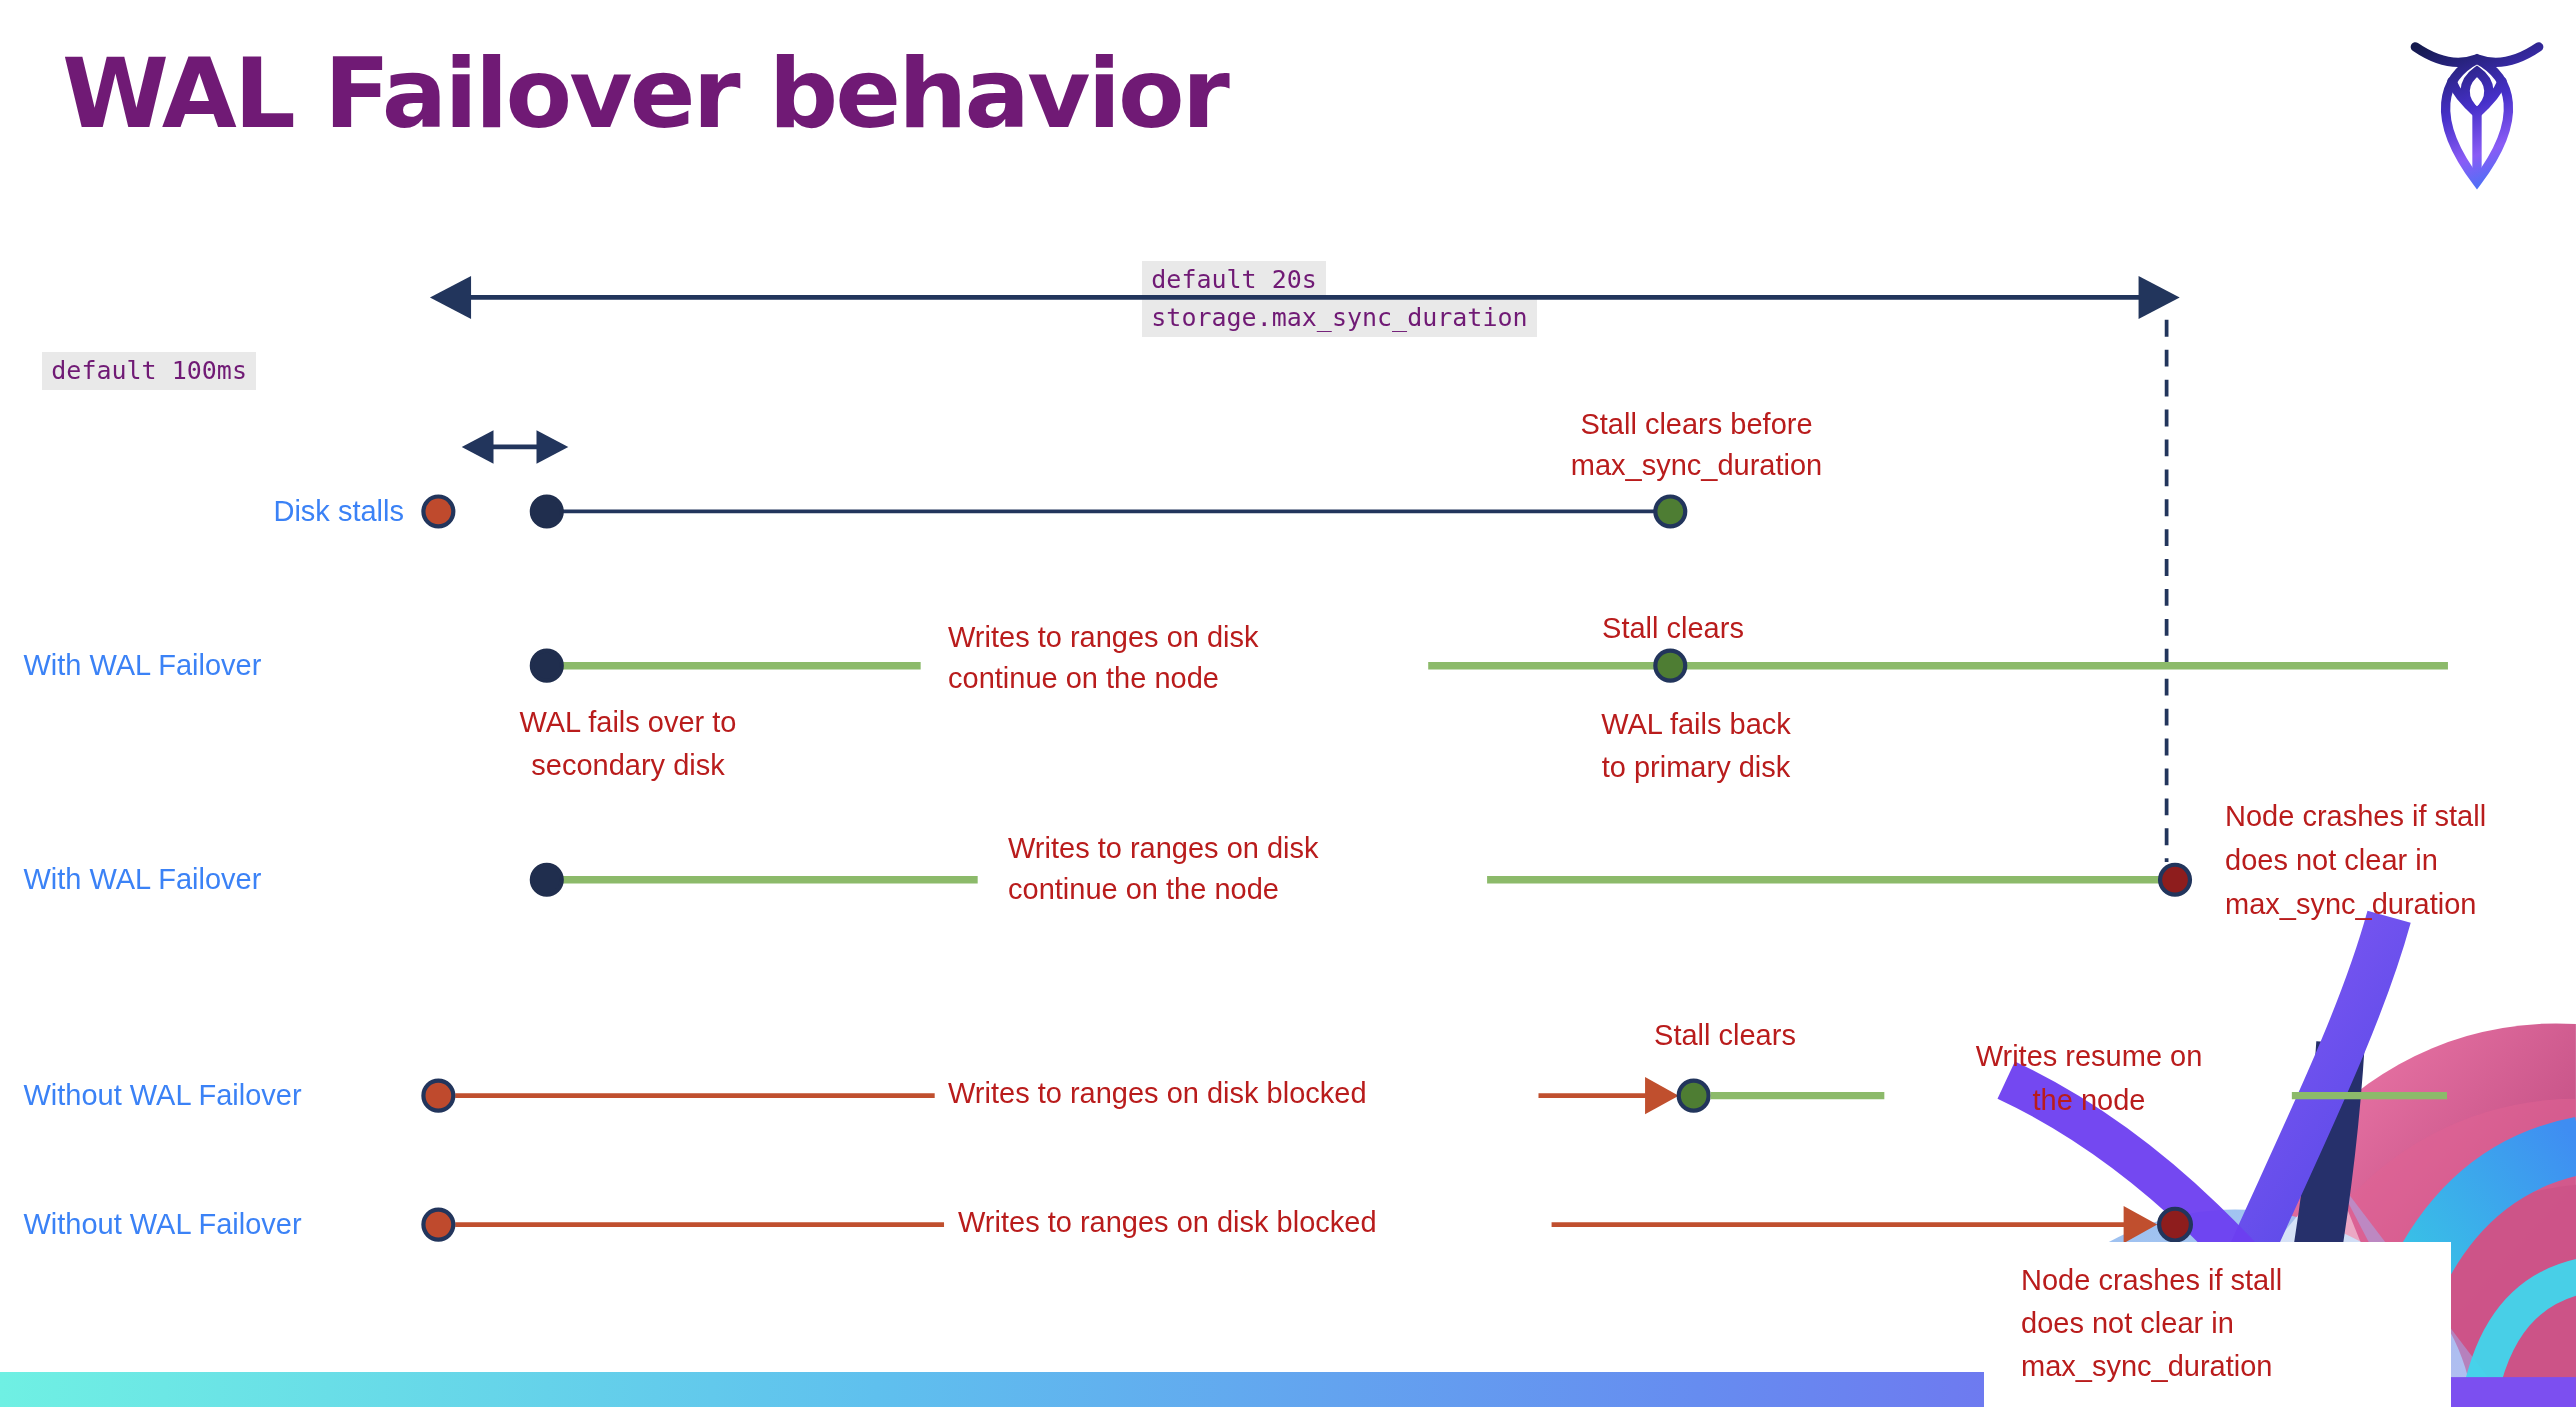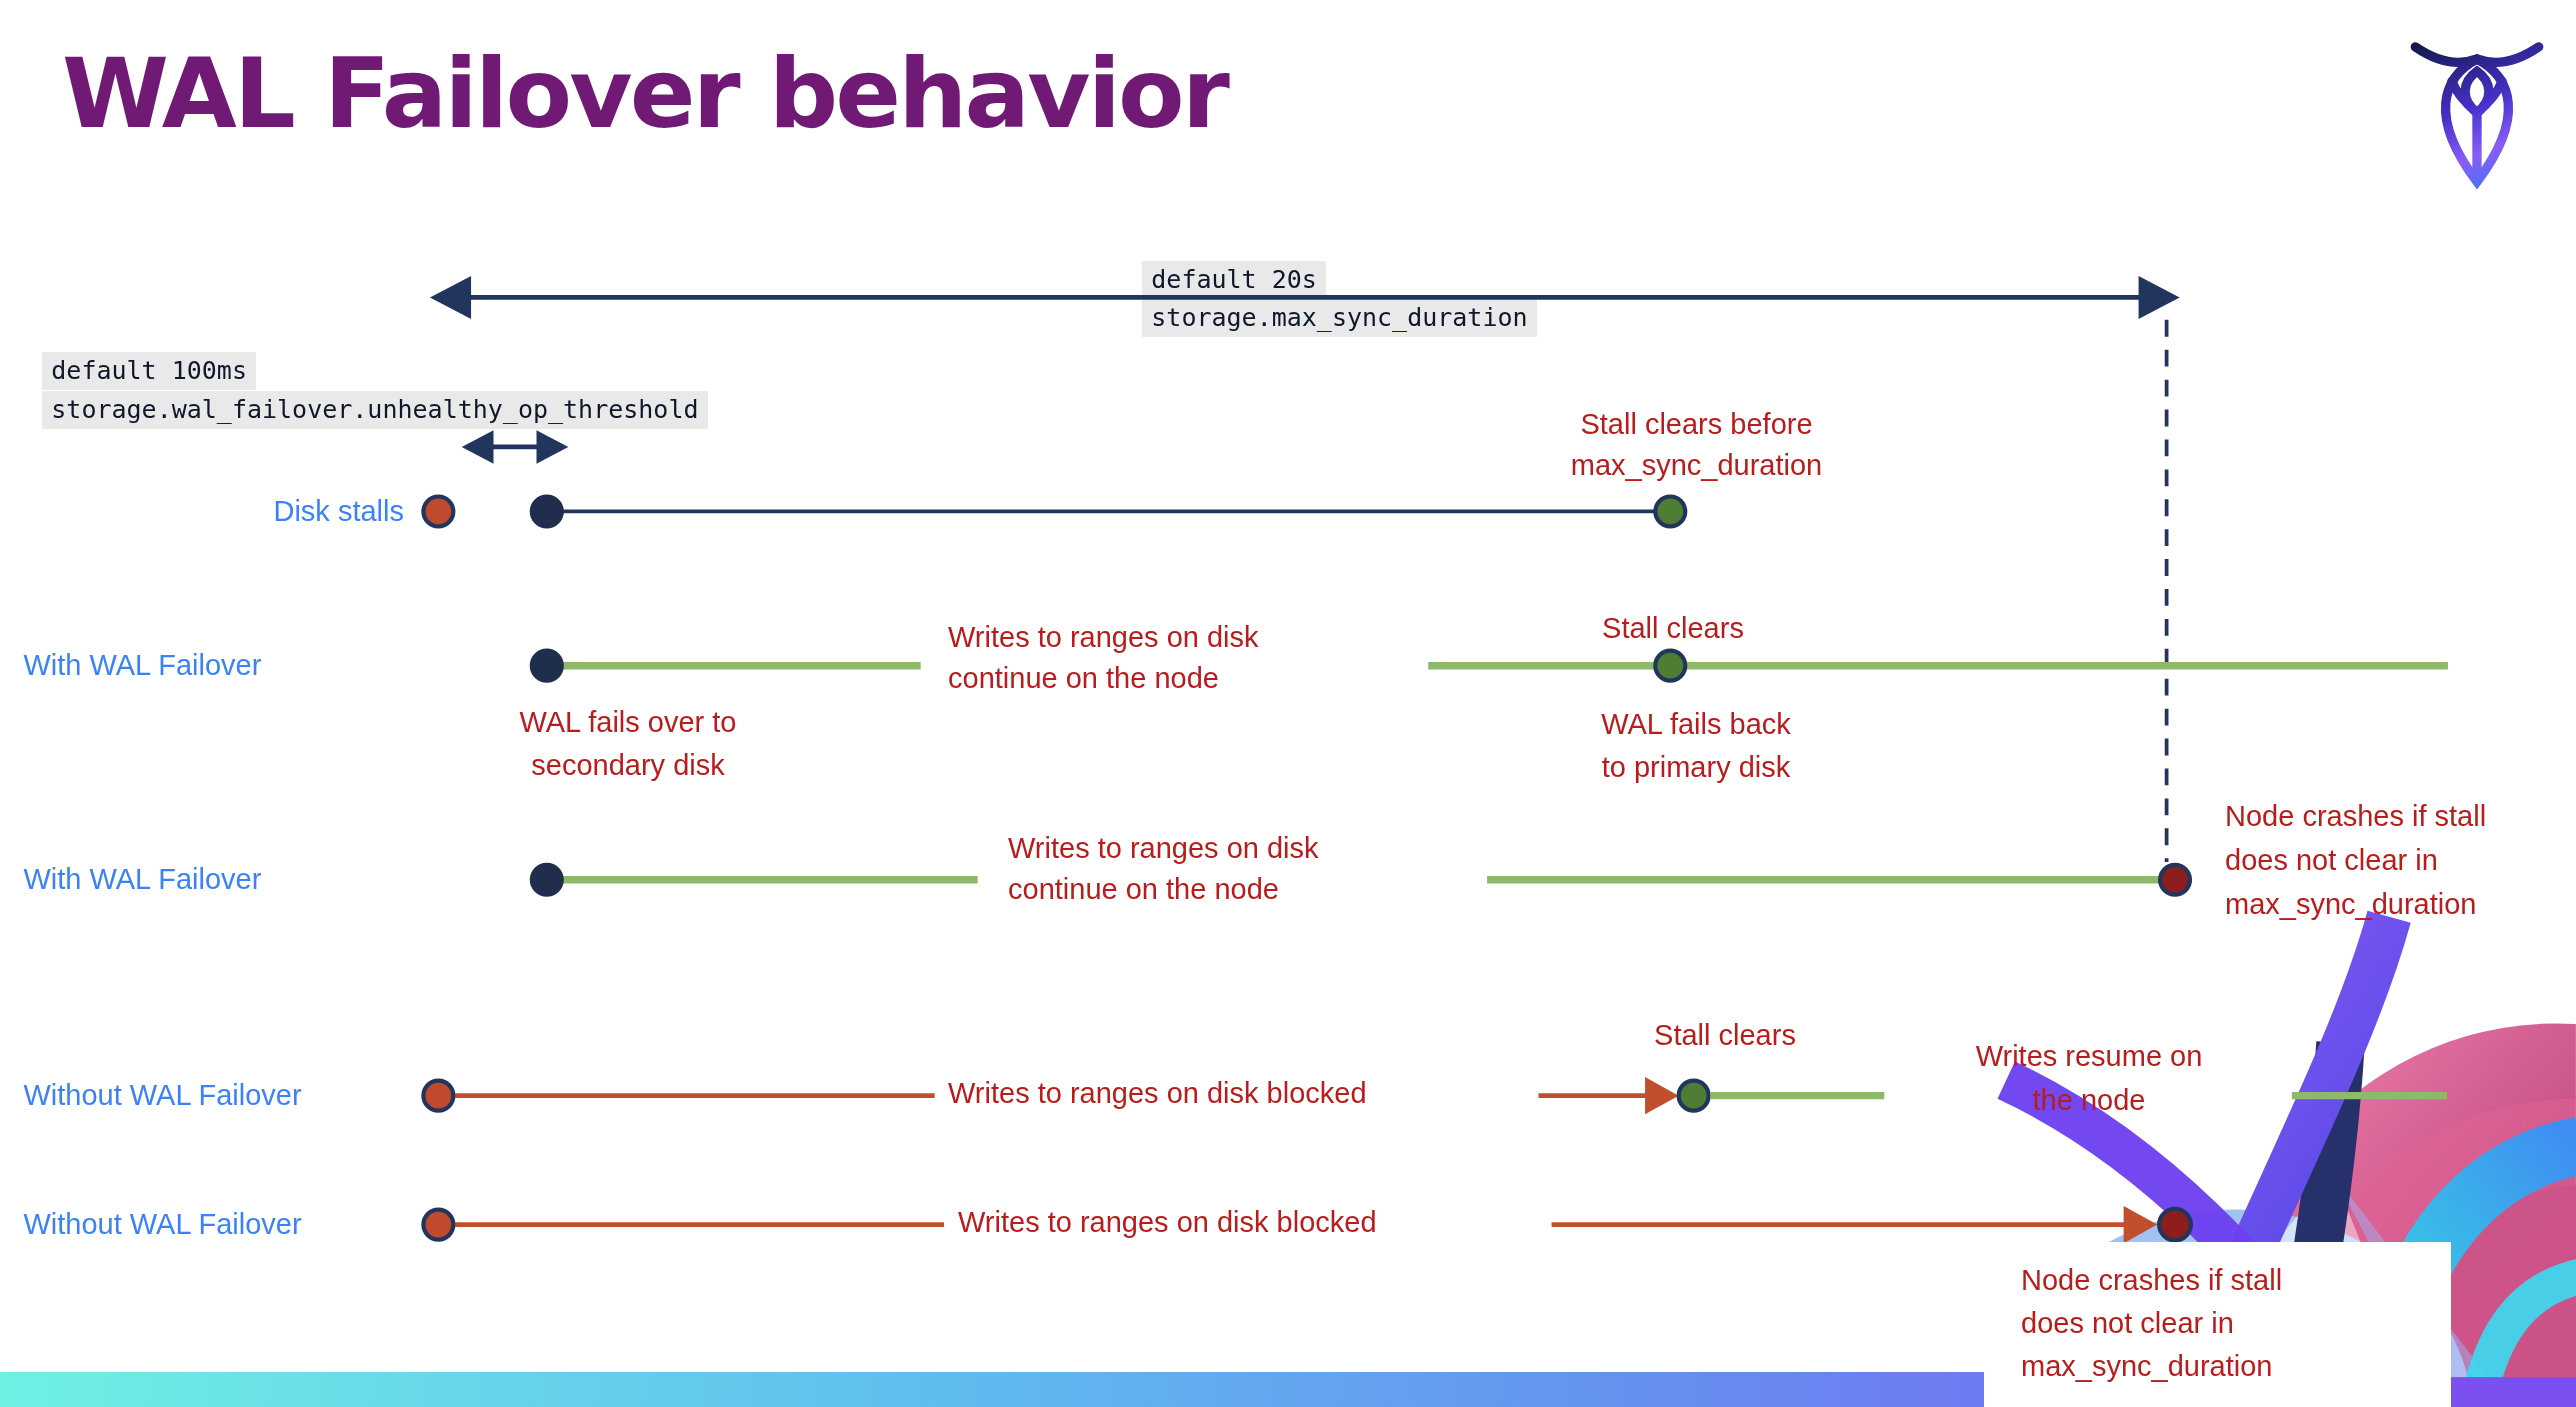--- a/index.html
+++ b/index.html
@@ -11,21 +11,21 @@
   .title {
     position:absolute; left:62px; top:37px;
     font-size:97px; font-weight:800; letter-spacing:-2.8px; color:#701a75;
     font-family:"DejaVu Sans","Liberation Sans",sans-serif;
   }
   .logo { position:absolute; left:2404px; top:34px; width:146px; height:165px; }
 
   
   .mono {
     position:absolute; font-family:"DejaVu Sans Mono","Liberation Mono",monospace;
-    font-size:25px; line-height:32px; color:#0f172a; background:var(--labelbg);
+    font-size:25px; line-height:32px; color:#701a75; background:var(--labelbg);
     padding:2.8px 9.3px; white-space:nowrap;
   }
 
   
   .diagram { position:absolute; left:0; top:0; width:2576px; height:1408px; z-index:4; }
   .navy-line { stroke:var(--navy); stroke-width:5; fill:none; }
   .thin-navy { stroke:var(--navy); stroke-width:4; fill:none; }
   .dashed    { stroke:var(--navy); stroke-width:4; fill:none; stroke-dasharray:18 14; }
   .green-line{ stroke:var(--green-line); stroke-width:8; fill:none; }
   .red-line  { stroke:var(--red-line); stroke-width:5; fill:none; }
@@ -163,21 +163,20 @@
     <line x1="487" y1="1310" x2="1010" y2="1310" class="red-line"></line>
     <line x1="1660" y1="1310" x2="2278" y2="1310" class="red-line"></line>
     <polygon points="2308,1310 2272,1290 2272,1330" class="head-red"></polygon>
     <circle cx="469" cy="1310" r="16" class="dot-red"></circle>
     <circle cx="2327" cy="1310" r="17" class="dot-crash"></circle>
   </svg>
 
   <div class="mono" style="left:1142px; top:261px;">default 20s</div>
   <div class="mono" style="left:1142px; top:299px;">storage.max_sync_duration</div>
   <div class="mono" style="left:42px; top:352px;">default 100ms</div>
-  <div class="mono" style="left:42px; top:391px;">storage.wal_failover.unhealthy_op_threshold</div>
 
   <div class="rowlabel r-align" style="left:131px; top:493px; width:273px;">Disk stalls</div>
   <div class="rowlabel" style="left:23.4px; top:647px;">With WAL Failover</div>
   <div class="rowlabel" style="left:23.4px; top:861px;">With WAL Failover</div>
   <div class="rowlabel" style="left:23.4px; top:1077px;">Without WAL Failover</div>
   <div class="rowlabel" style="left:23.4px; top:1206px;">Without WAL Failover</div>
 
   <div class="note center" style="left:1519px; top:404px; width:355px;">Stall clears before
 max_sync_duration</div>
 

